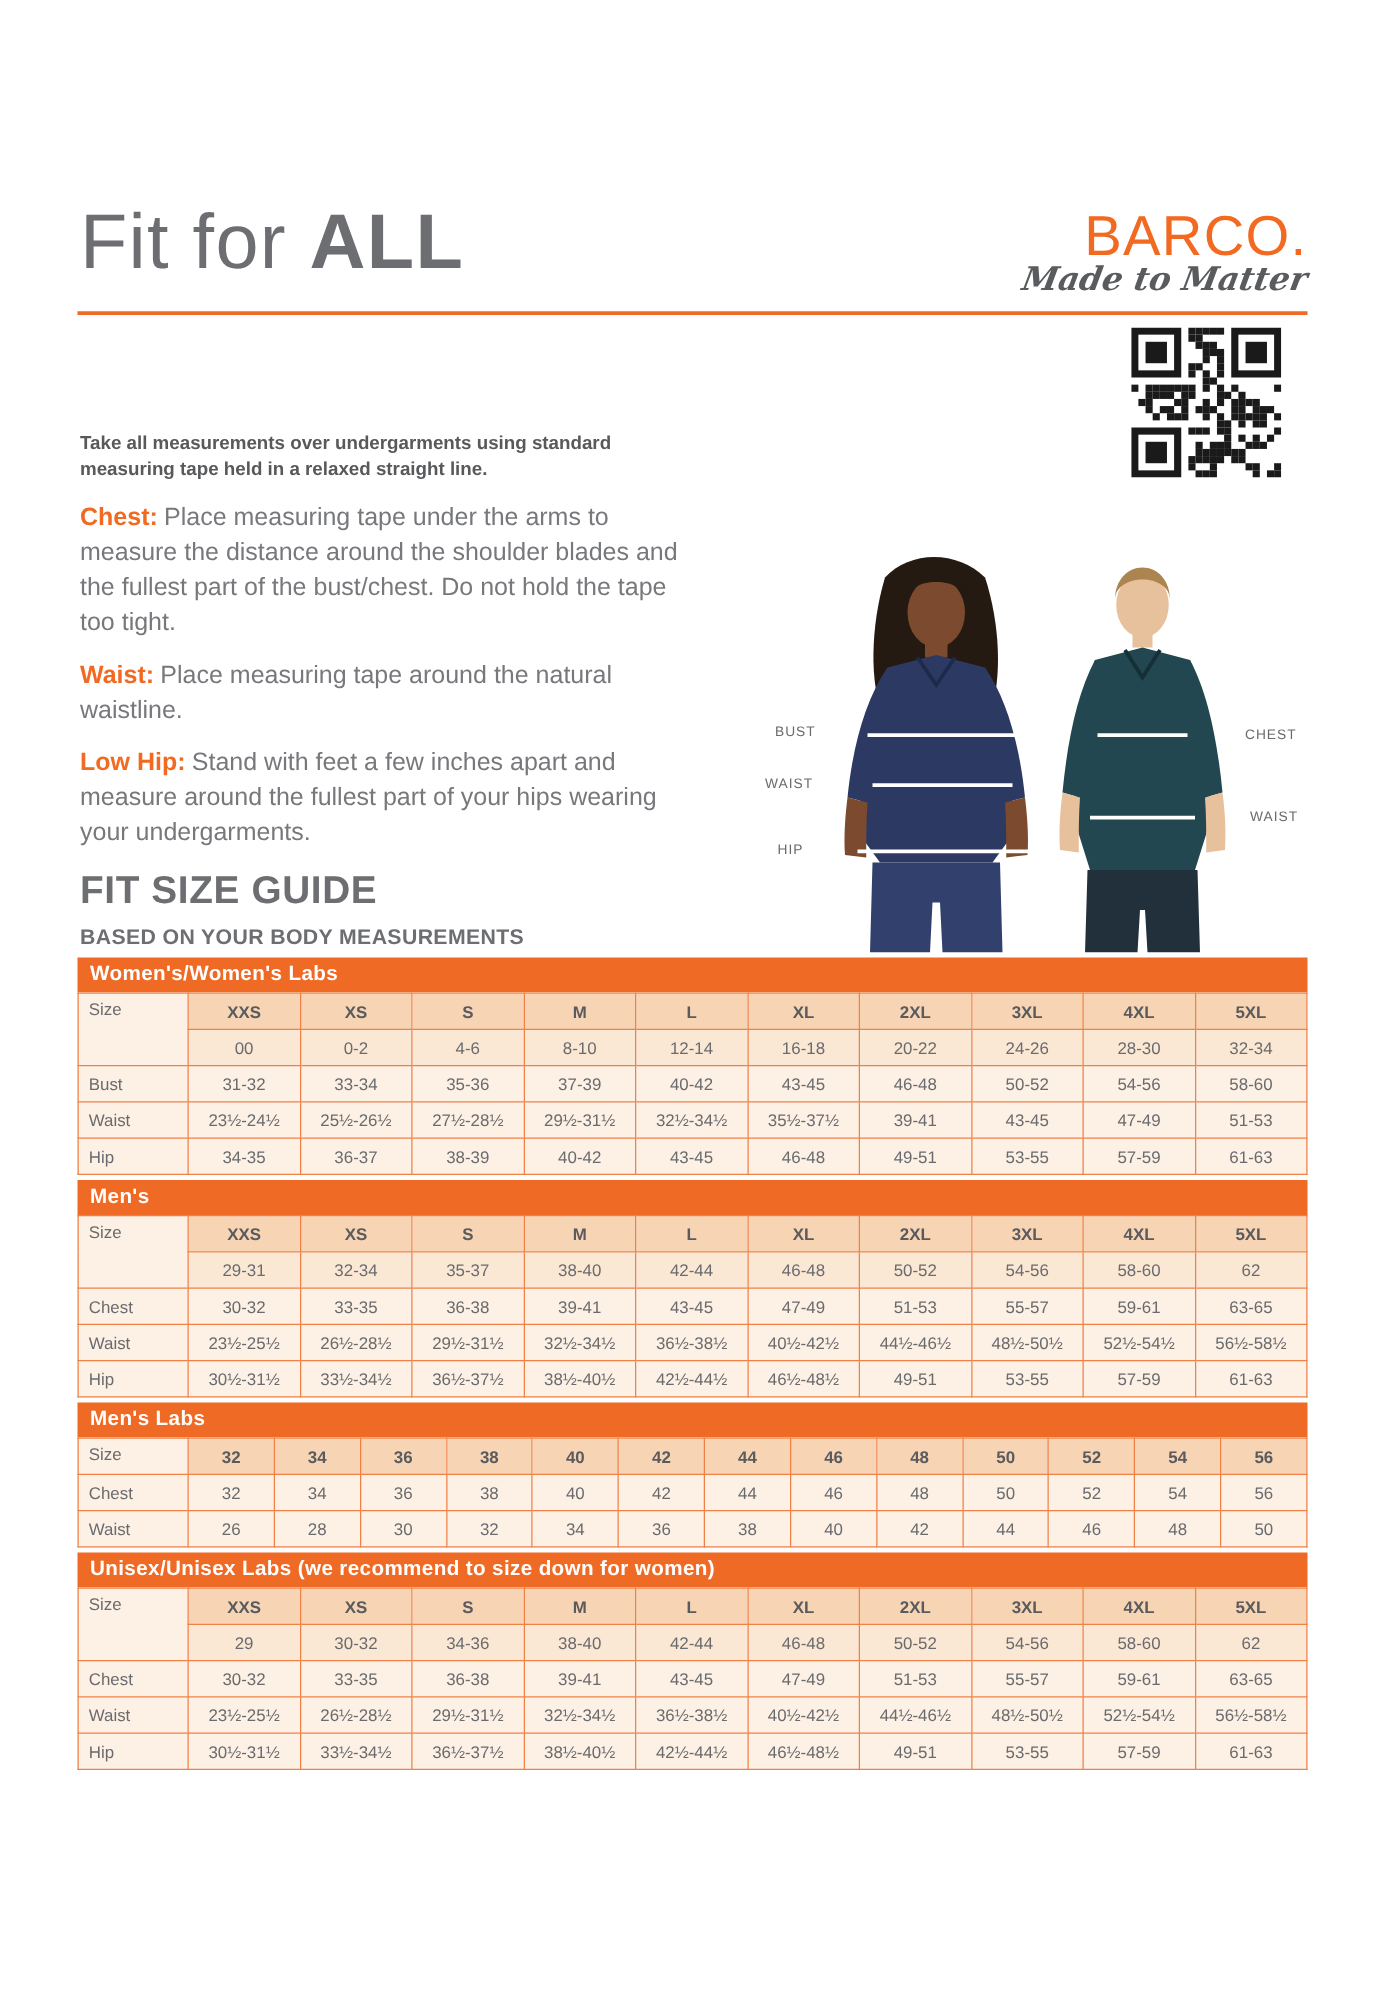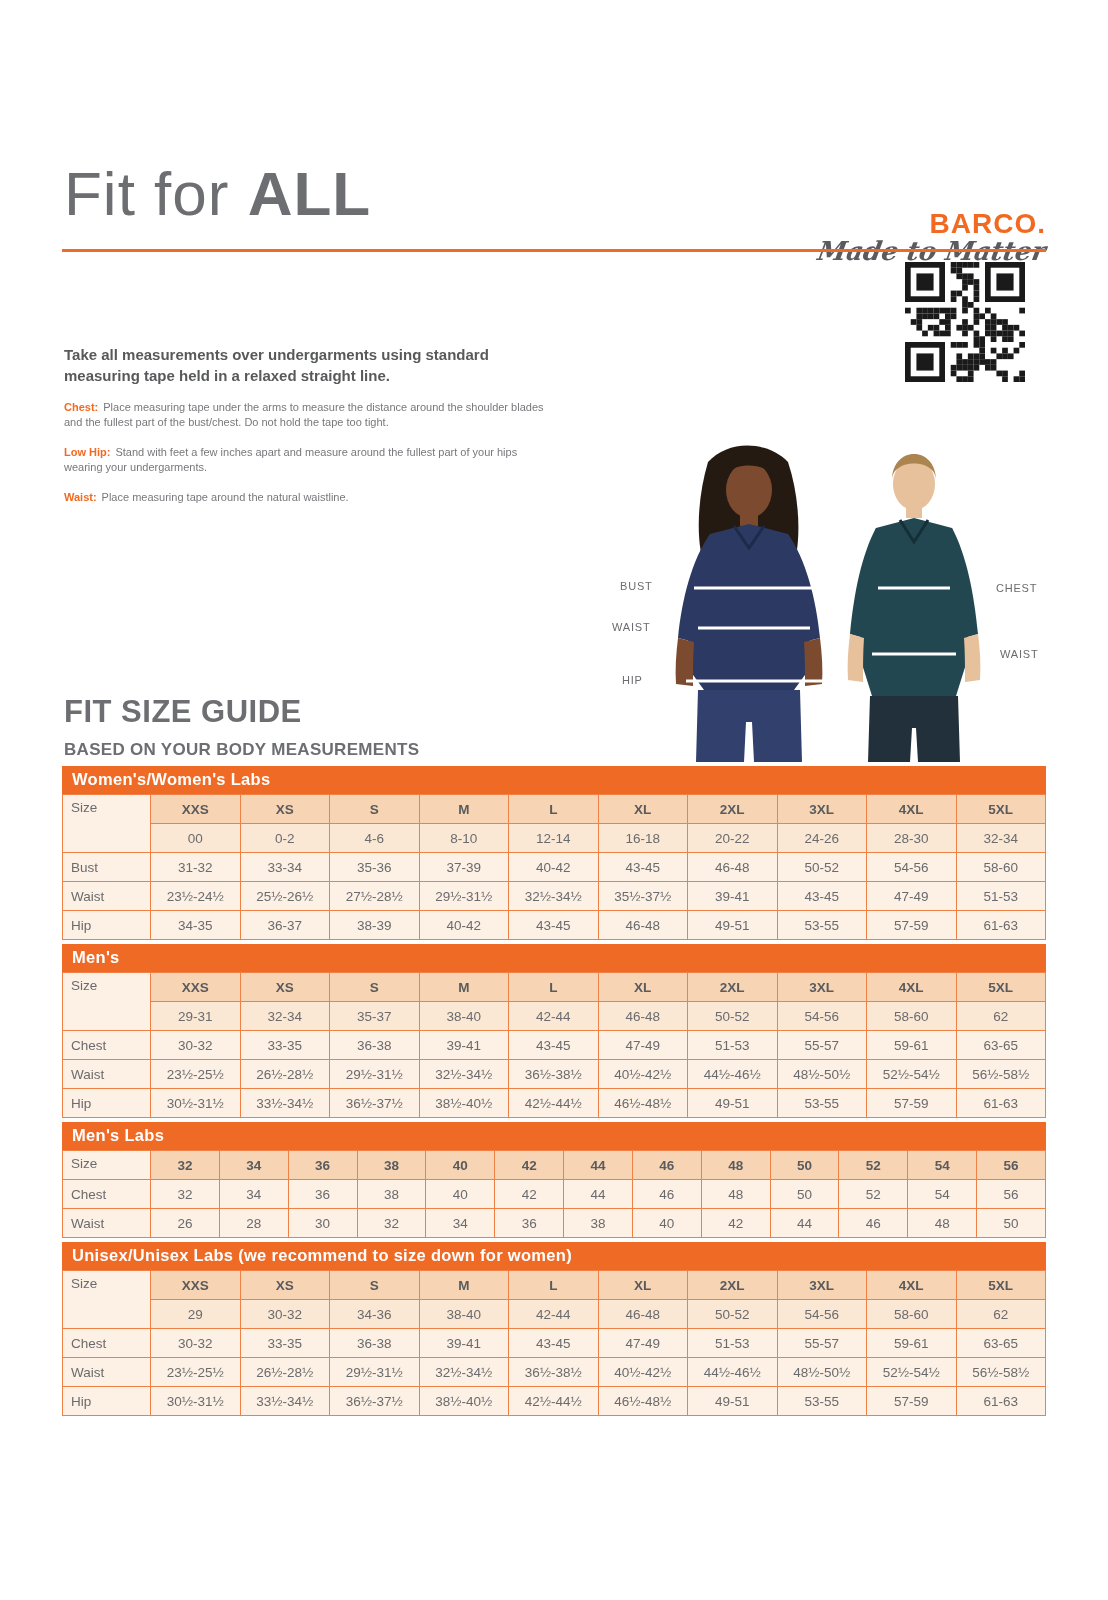--- a/index.html
+++ b/index.html
@@ -16,32 +16,32 @@
   *{margin:0;padding:0;box-sizing:border-box;}
   html,body{background:#ffffff;}
   body{font-family:"Liberation Sans", sans-serif;color:var(--text-gray);}
   .page{position:relative;width:1108px;height:1600px;background:#ffffff;overflow:hidden;}
 
   
   .title{position:absolute;left:64px;top:158px;font-size:62px;color:var(--title-gray);letter-spacing:1px;white-space:nowrap;}
   .title .reg{font-weight:400;}
   .title .bold{font-weight:800;}
   .brand{position:absolute;right:62px;top:166px;text-align:right;}
-  .brand-logo{font-size:28px;font-weight:700;color:var(--accent-orange);letter-spacing:1px;line-height:1;margin-top:44px;}
+  .brand-logo{font-size:45px;font-weight:400;color:var(--accent-orange);letter-spacing:1px;line-height:1;}
   .brand-tagline{font-family:"DejaVu Serif", serif;font-style:italic;font-weight:700;font-size:26px;color:#5a5b5e;transform:skewX(-10deg);margin-top:0px;line-height:1;}
   .divider{position:absolute;left:62px;top:249px;width:984px;height:3px;background:var(--banner-orange);}
   .qr{position:absolute;left:905px;top:262px;width:120px;height:120px;}
 
   
   .htm{position:absolute;left:64px;top:326px;width:486px;}
   .htm h2{font-size:33px;font-weight:700;letter-spacing:0.5px;white-space:nowrap;}
   .htm h2 .g{color:var(--title-gray);}
   .htm h2 .o{color:var(--accent-orange);}
   .htm .intro{margin-top:18px;font-size:15px;font-weight:700;color:var(--dark-gray);line-height:1.4;}
-  .htm p.item{margin-top:14px;font-size:11px;line-height:1.4;color:#77787b;}
+  .htm p.item{margin-top:14px;font-size:20px;line-height:1.4;color:#77787b;}
   .htm p.item .lbl{color:var(--accent-orange);font-weight:700;margin-right:5px;}
 
   
   .models{position:absolute;left:612px;top:436px;width:440px;height:326px;}
   .models svg{position:absolute;left:0;top:0;}
   .mlabel{position:absolute;font-size:11px;letter-spacing:0.8px;color:#6a6b6e;}
 
   
   .fsg-title{position:absolute;left:64px;top:694px;font-size:31px;font-weight:700;color:var(--title-gray);letter-spacing:0.5px;}
   .fsg-sub{position:absolute;left:64px;top:740px;font-size:17px;font-weight:700;color:var(--title-gray);letter-spacing:0.3px;text-align:center;}
@@ -204,22 +204,22 @@
       <rect x="85.71428571428572" y="5.714285714285714" width="28.571428571428573" height="28.571428571428573" fill="#ffffff"></rect>
       <rect x="91.42857142857143" y="11.428571428571429" width="17.142857142857142" height="17.142857142857142" fill="#1a1a1a"></rect>
       <rect x="0" y="80" width="40" height="40" fill="#1a1a1a"></rect>
       <rect x="5.714285714285714" y="85.71428571428572" width="28.571428571428573" height="28.571428571428573" fill="#ffffff"></rect>
       <rect x="11.428571428571429" y="91.42857142857143" width="17.142857142857142" height="17.142857142857142" fill="#1a1a1a"></rect>
     </svg>
 
   <section class="htm">
     <p class="intro">Take all measurements over undergarments using standard measuring tape held in a relaxed straight line.</p>
     <p class="item"><span class="lbl">Chest:</span><span>Place measuring tape under the arms to measure the distance around the shoulder blades and the fullest part of the bust/chest. Do not hold the tape too tight.</span></p>
+    <p class="item"><span class="lbl">Waist:</span><span>Place measuring tape around the natural waistline.</span></p>
     <p class="item"><span class="lbl">Low Hip:</span><span>Stand with feet a few inches apart and measure around the fullest part of your hips wearing your undergarments.</span></p>
-    <p class="item"><span class="lbl">Waist:</span><span>Place measuring tape around the natural waistline.</span></p>
   </section>
 
   <div class="models">
     <svg width="440" height="326" viewBox="0 0 440 326" xmlns="http://www.w3.org/2000/svg">
 
       <g>
         <path d="M96,26 C84,66 84,112 94,134 L180,134 C190,108 188,62 176,26 C154,4 116,4 96,26 Z" fill="#241a12"></path>
         <ellipse cx="137" cy="54" rx="23" ry="28" fill="#7c4a2e"></ellipse>
         <path d="M112,46 C112,24 162,24 162,46 C162,32 150,20 137,20 C124,20 112,32 112,46 Z" fill="#241a12"></path>
         <rect x="128" y="76" width="18" height="14" fill="#7c4a2e"></rect>

